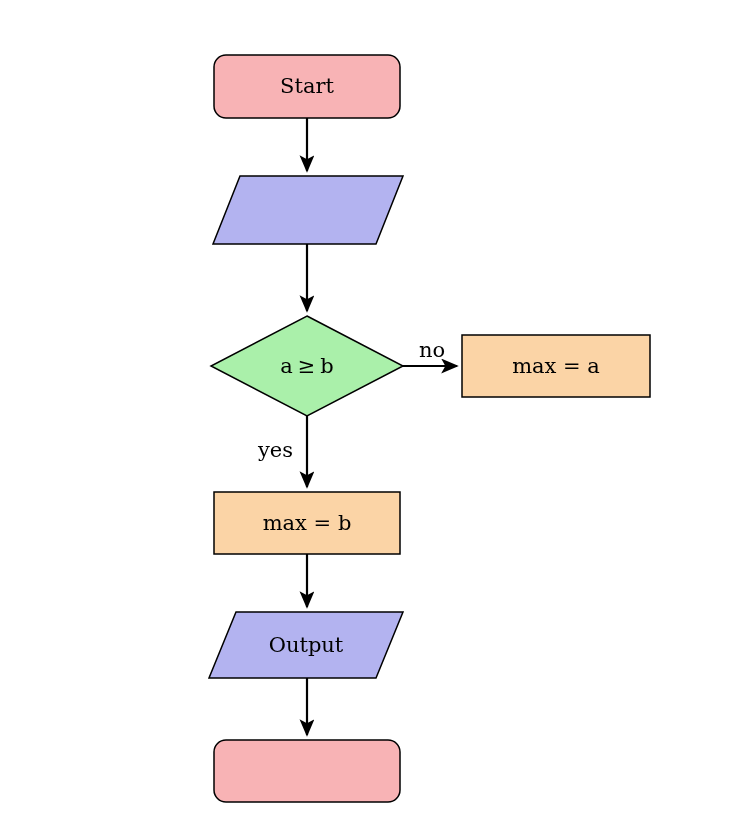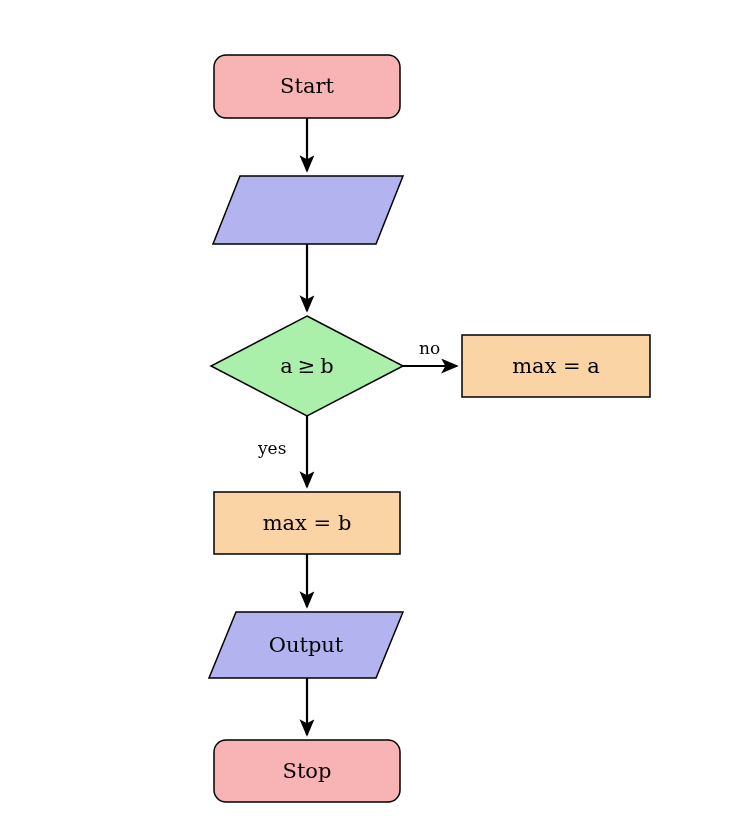--- a/index.html
+++ b/index.html
@@ -35,21 +35,21 @@
     font-family: "DejaVu Serif", "Liberation Serif", serif;
     font-size: 21px;
     line-height: 1;
     white-space: nowrap;
     pointer-events: none;
   }
   .edge-label {
     position: absolute;
     color: #000000;
     font-family: "DejaVu Serif", "Liberation Serif", serif;
-    font-size: 17px;
+    font-size: 21px;
     line-height: 1;
     white-space: nowrap;
     text-align: right;
   }
   .geq-expr {
     display: inline-flex;
     align-items: baseline;
     gap: 5px;
   }
   .geq-sym {
@@ -106,19 +106,18 @@
       <span>b</span>
     </span>
   </div>
 
   <div class="node-label" style="left:462px; top:335px; width:188px; height:62px;">max = a</div>
 
   <div class="node-label" style="left:214px; top:492px; width:186px; height:62px;">max = b</div>
 
   <div class="node-label" style="left:209px; top:612px; width:194px; height:66px;">Output</div>
 
-  <div class="node-label" style="left:214px; top:740px; width:186px; height:62px;">Stop</div>
 
   <div class="edge-label" style="left:419px; top:340px;">no</div>
 
   <div class="edge-label" style="left:258px; top:440px;">yes</div>
 
 </div>
 
 </body></html>

